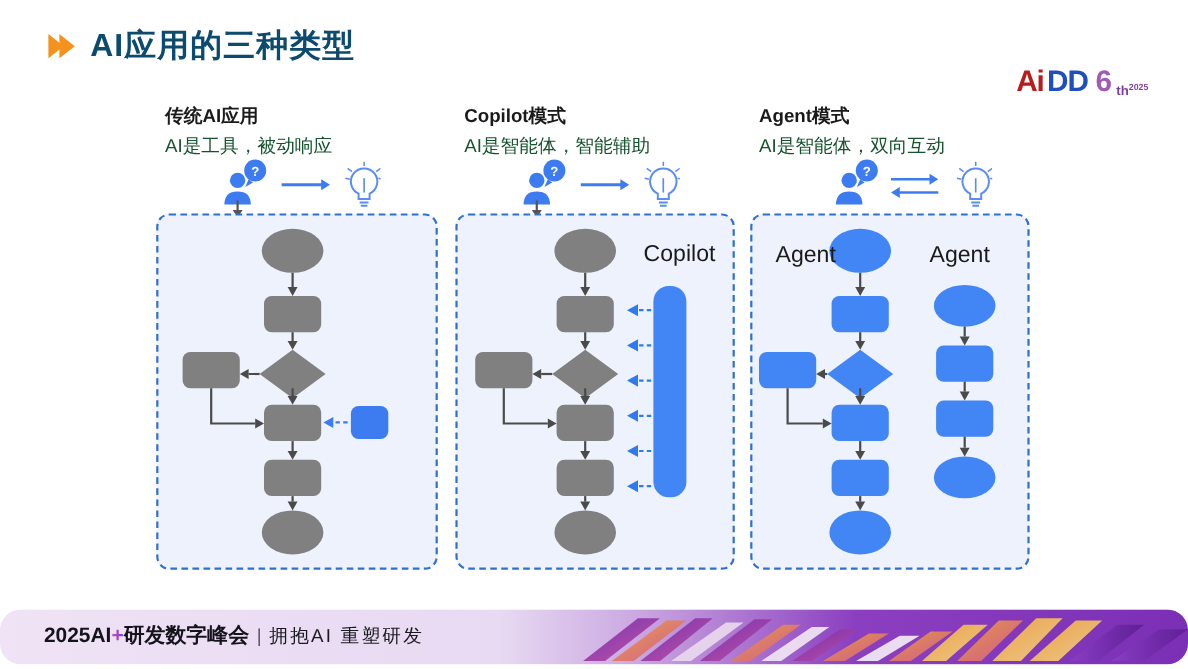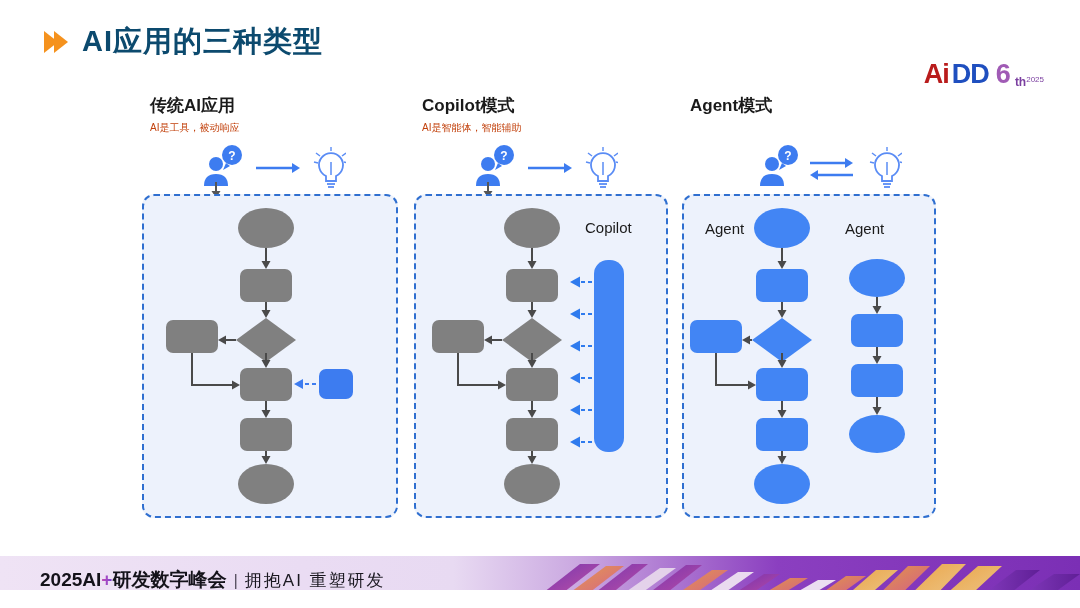--- a/index.html
+++ b/index.html
@@ -27,56 +27,56 @@
     white-space:nowrap;
   }
 
   
   .logo { position:absolute; right:36px; top:22px; display:flex; align-items:flex-end; gap:3px; }
   .logo-ai { font-size:27px; font-weight:bold; color:#b91c1c; letter-spacing:-1px; line-height:1; }
   .logo-dd { font-size:27px; font-weight:bold; color:#1F4FBF; letter-spacing:-1px; line-height:1;margin-top:39px; }
   .logo-six { font-size:27px; font-weight:bold; color:#A05BB5; line-height:1; margin-left:4px; }
   .logo-sup { display:flex; flex-direction:row; align-items:flex-start; line-height:1; margin-left:1px; }
   .logo-th { font-size:12px; color:#7B3FA0; font-weight:bold; }
-  .logo-yr { font-size:8px; color:#7B3FA0; font-weight:normal; letter-spacing:0px; }
+  .logo-yr { font-size:8px; color:#7B3FA0; font-weight:bold; letter-spacing:0px; }
 
   
   .col { position:absolute; top:94px; width:300px; }
   .col1 { left:142px; }
   .col2 { left:414px; }
   .col3 { left:682px; }
   .col-title { font-size:17px; font-weight:bold; color:#1A1A1A; margin:0 0 4px 8px; white-space:nowrap; }
-  .col-sub { font-size:10px; color:#c2410c; margin:0 0 0 8px; white-space:nowrap; }
+  .col-sub { font-size:17px; color:#14532d; margin:0 0 0 8px; white-space:nowrap; }
 
   
   .iconrow { position:absolute; top:142px; height:52px; }
   .ir1 { left:196px; } .ir2 { left:468px; } .ir3 { left:752px; }
   .iconrow svg { display:block; }
 
   
   .panel {
     position:absolute; top:194px; height:324px;
     background:#EDF2FC;
     border:2px dashed #2F6FD0;
     border-radius:12px;
   }
   .p1 { left:142px; width:256px; }
   .p2 { left:414px; width:254px; }
   .p3 { left:682px; width:254px; }
   .panel svg { position:absolute; left:0; top:0; }
 
   .panel-label {
-    position:absolute; font-size:15px; color:#1A1A1A; white-space:nowrap;
+    position:absolute; font-size:21px; color:#1A1A1A; white-space:nowrap;
   }
   .lbl-copilot { left:585px; top:219px; }
   .lbl-agent-left { left:705px; top:220px; }
   .lbl-agent-right { left:845px; top:220px; }
 
   
-  .footer { position:absolute; left:0; bottom:18px; width:1080px; height:34px; overflow:hidden; }
+  .footer { position:absolute; left:0; bottom:4px; width:1080px; height:50px; overflow:hidden;border-radius:19px; }
   .footer-bg {
     position:absolute; inset:0;
     background:linear-gradient(90deg,#EFE3F5 0%, #EADCF3 28%, #E8DAF2 42%, #C9A6E0 54%, #8B3FC0 72%, #7B2FB5 100%);
   }
   .footer-text {
     position:absolute; left:40px; top:11px;
     font-size:19px; font-weight:bold; color:#14121A; white-space:nowrap;
     display:flex; align-items:baseline; gap:0px;
   }
   .ft-plus {
@@ -112,20 +112,21 @@
 <div class="col col1">
   <div class="col-title">传统AI应用</div>
   <div class="col-sub">AI是工具，被动响应</div>
 </div>
 <div class="col col2">
   <div class="col-title">Copilot模式</div>
   <div class="col-sub">AI是智能体，智能辅助</div>
 </div>
 <div class="col col3">
   <div class="col-title">Agent模式</div>
+  <div class="col-sub">AI是智能体，双向互动</div>
 </div>
 
 <div class="iconrow ir1">
   <svg width="150" height="52" viewBox="0 0 150 52">
     <g>
       <circle cx="20" cy="22" r="7" fill="#3D7CF0"></circle>
       <path d="M8 44 q0-12 12-12 t12 12 z" fill="#3D7CF0"></path>
       <circle cx="36" cy="13" r="10" fill="#3D7CF0"></circle>
       <path d="M30 21 l-3 7 7-4 z" fill="#3D7CF0"></path>
       <text x="36" y="18" font-size="12" fill="#FFFFFF" text-anchor="middle" font-family="Liberation Sans, sans-serif" font-weight="bold">?</text>

